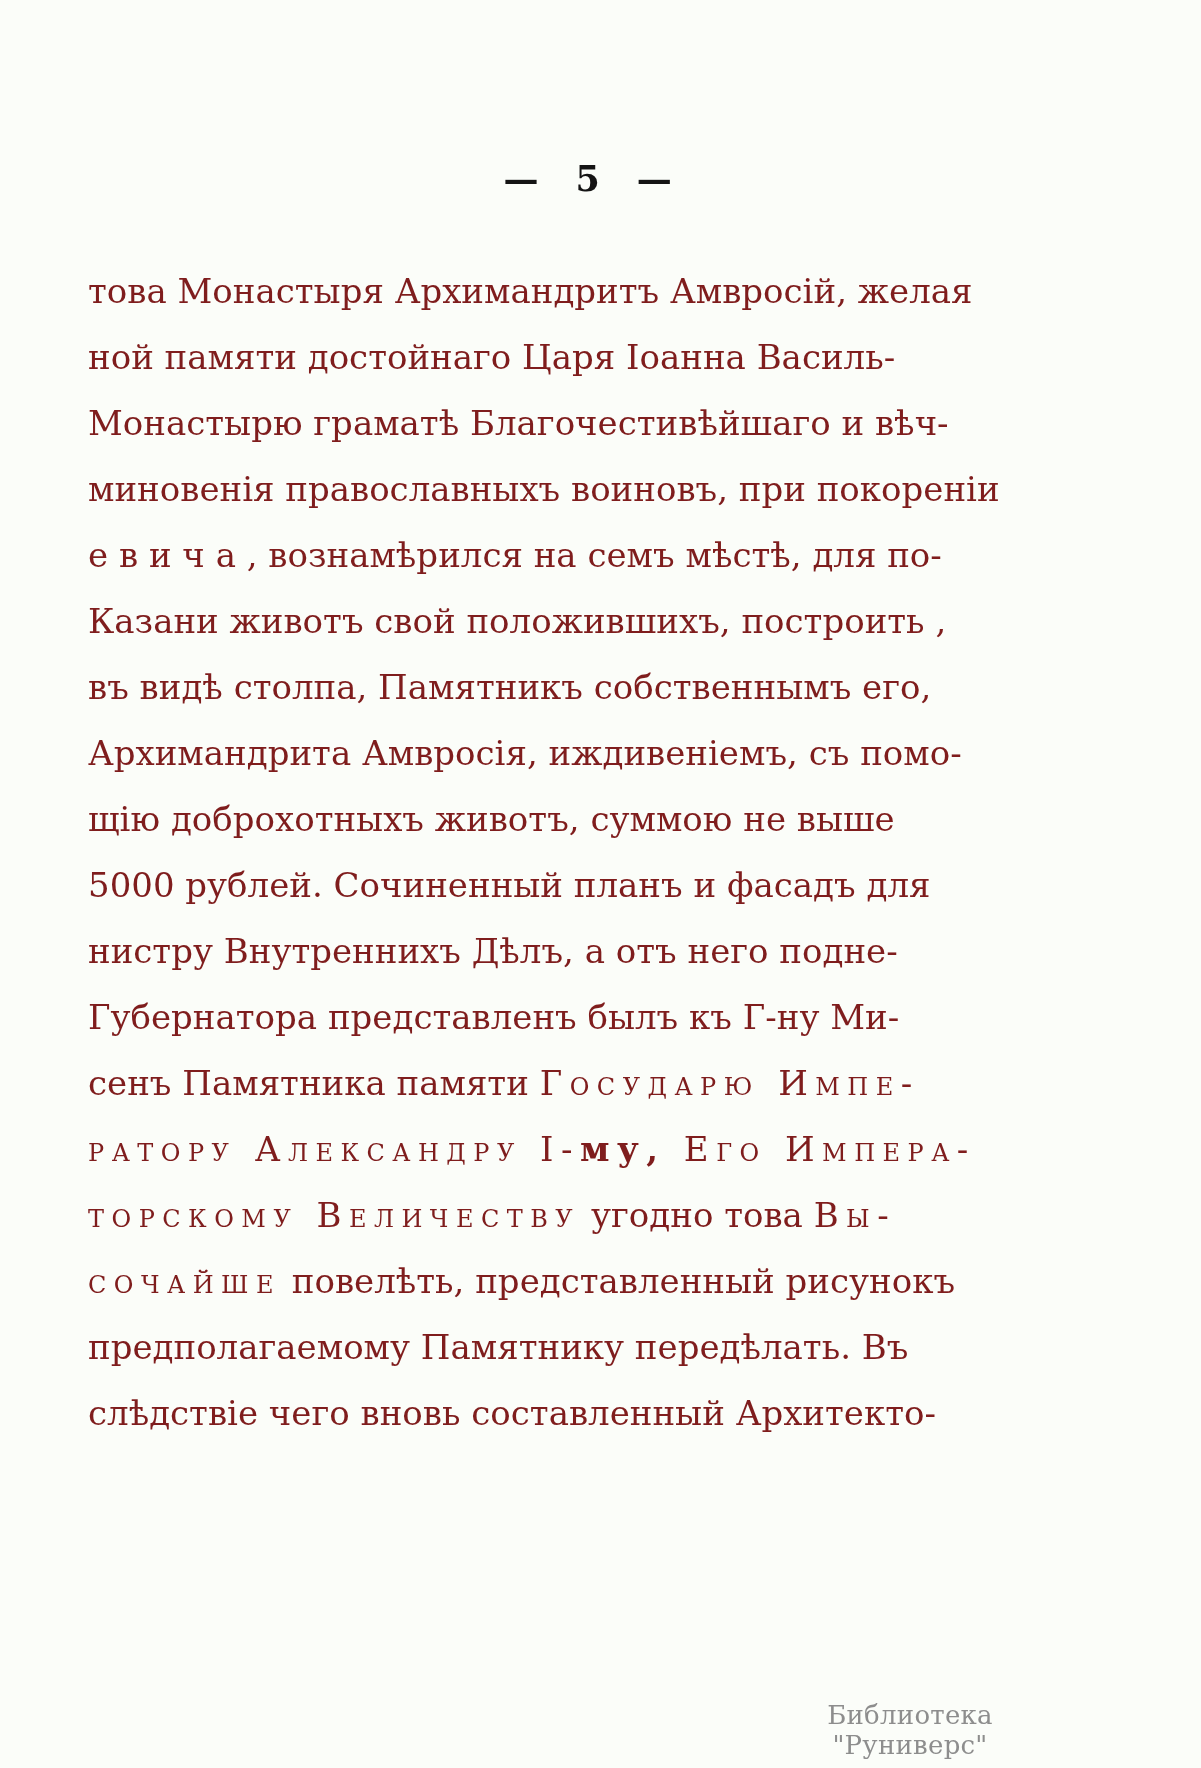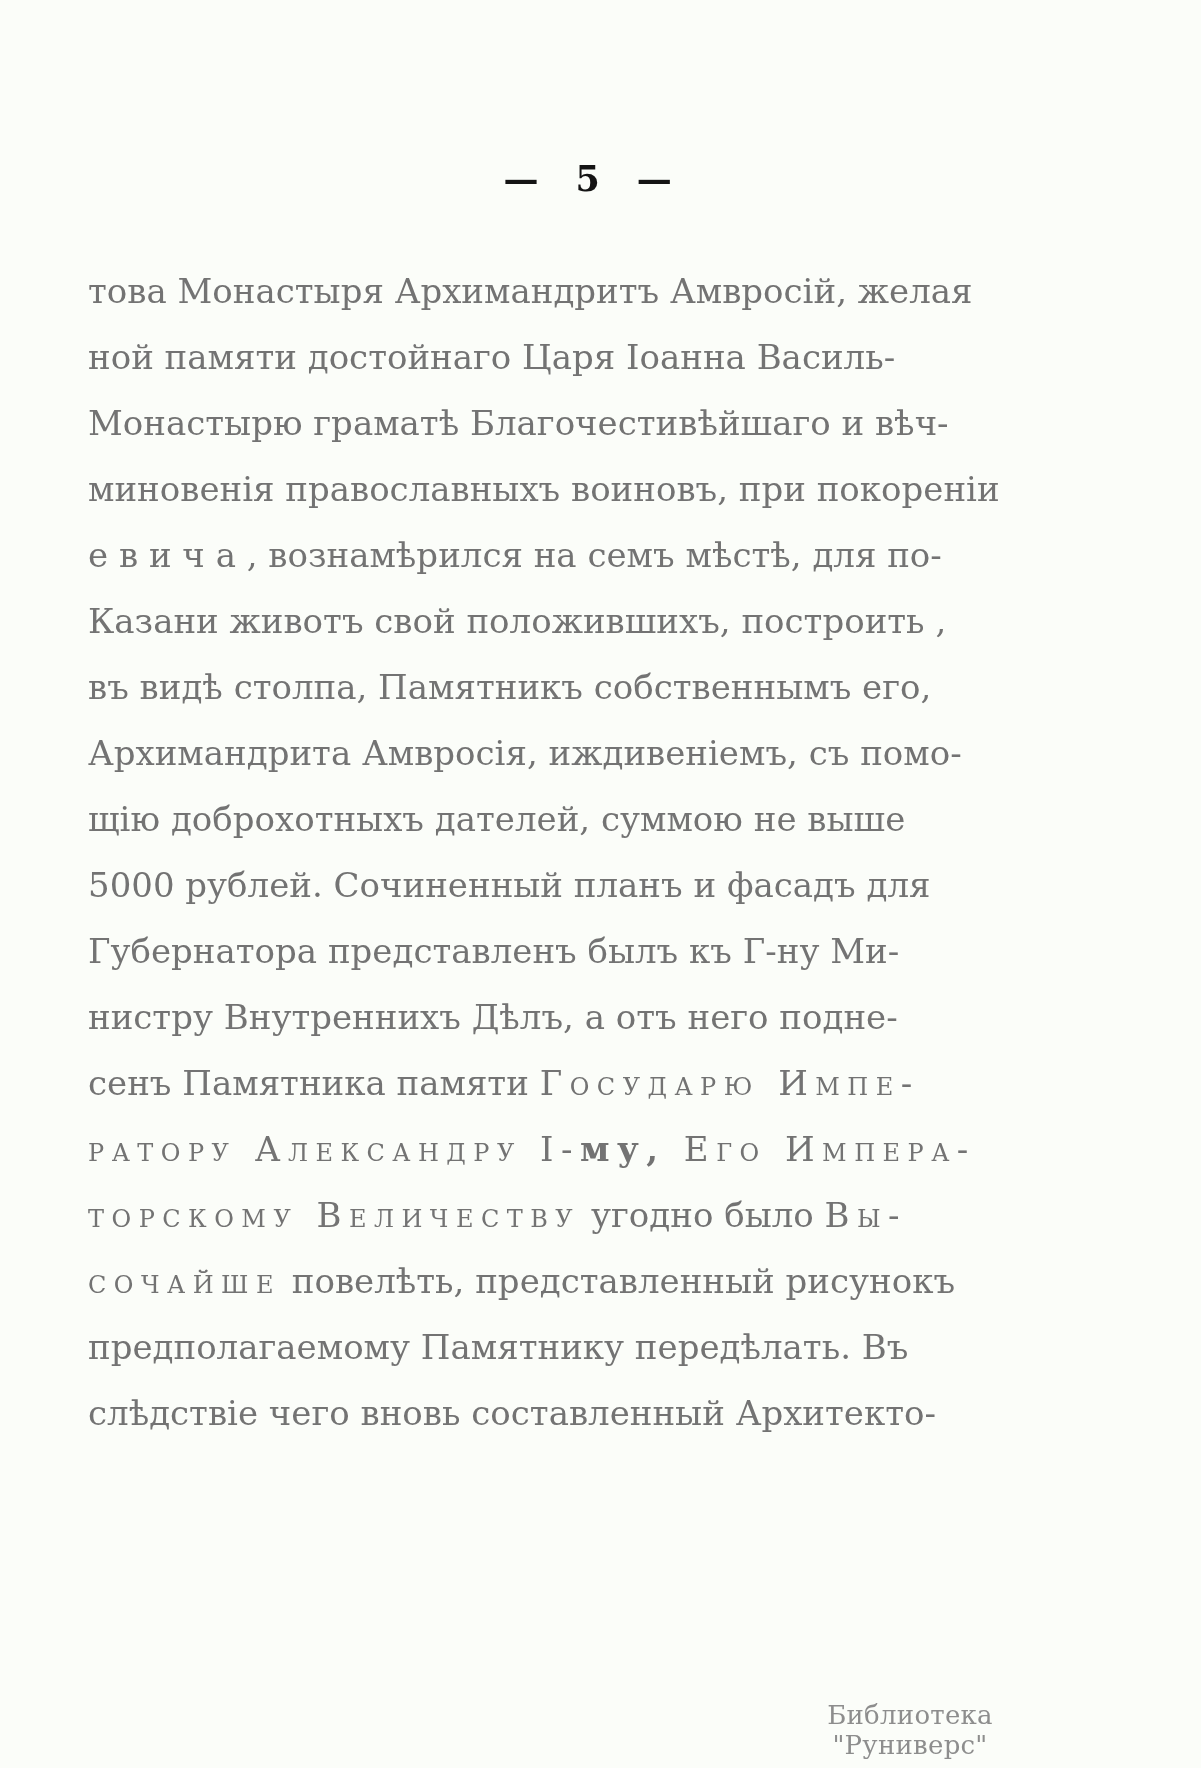--- a/index.html
+++ b/index.html
@@ -27,21 +27,21 @@
     letter-spacing: 0.08em;
     word-spacing: 0.55em;
     color: #141414;
   }
   .text-block {
     position: absolute;
     left: 88px;
     top: 258px;
     width: 1002px;
     font-size: 34px;
-    color: #737373;
+    color: #7f1d1d;
   }
   .line {
     height: 66px;
     line-height: 66px;
     white-space: nowrap;
     text-align: justify;
     text-align-last: justify;
     -moz-text-align-last: justify;
   }
   
@@ -72,26 +72,26 @@
 
   <div class="text-block">
       <div class="line"><span class="seg-n">това Монастыря Архимандритъ Амвросій, желая</span></div>
       <div class="line"><span class="seg-n">ной памяти достойнаго Царя Іоанна Василь-</span></div>
       <div class="line"><span class="seg-n">Монастырю граматѣ Благочестивѣйшаго и вѣч-</span></div>
       <div class="line"><span class="seg-n">миновенія православныхъ воиновъ, при покореніи</span></div>
       <div class="line"><span class="seg-n">е в и ч а , вознамѣрился на семъ мѣстѣ, для по-</span></div>
       <div class="line"><span class="seg-n">Казани животъ свой положившихъ, построить ,</span></div>
       <div class="line"><span class="seg-n">въ видѣ столпа, Памятникъ собственнымъ его,</span></div>
       <div class="line"><span class="seg-n">Архимандрита Амвросія, иждивеніемъ, съ помо-</span></div>
-      <div class="line"><span class="seg-n">щію доброхотныхъ дателей, суммою не выше</span></div>
+      <div class="line"><span class="seg-n">щію доброхотныхъ животъ, суммою не выше</span></div>
       <div class="line"><span class="seg-n">5000 рублей. Сочиненный планъ и фасадъ для</span></div>
+      <div class="line"><span class="seg-n">нистру Внутреннихъ Дѣлъ, а отъ него подне-</span></div>
       <div class="line"><span class="seg-n">Губернатора представленъ былъ къ Г-ну Ми-</span></div>
-      <div class="line"><span class="seg-n">нистру Внутреннихъ Дѣлъ, а отъ него подне-</span></div>
       <div class="line"><span class="seg-n">сенъ Памятника памяти </span><span class="seg-sc">Государю Импе-</span></div>
       <div class="line"><span class="seg-sc">ратору Александру I-</span><span class="seg-sp">му,</span><span class="seg-sc"> Его Импера-</span></div>
-      <div class="line"><span class="seg-sc">торскому Величеству</span><span class="seg-n"> угодно было </span><span class="seg-sc">Вы-</span></div>
+      <div class="line"><span class="seg-sc">торскому Величеству</span><span class="seg-n"> угодно това </span><span class="seg-sc">Вы-</span></div>
       <div class="line"><span class="seg-sc">сочайше</span><span class="seg-n"> повелѣть, представленный рисунокъ</span></div>
       <div class="line"><span class="seg-n">предполагаемому Памятнику передѣлать. Въ</span></div>
       <div class="line"><span class="seg-n">слѣдствіе чего вновь составленный Архитекто-</span></div>
     </div>
 
   <div class="watermark">Библиотека "Руниверс"</div>
 </div>
 
 </body></html>

